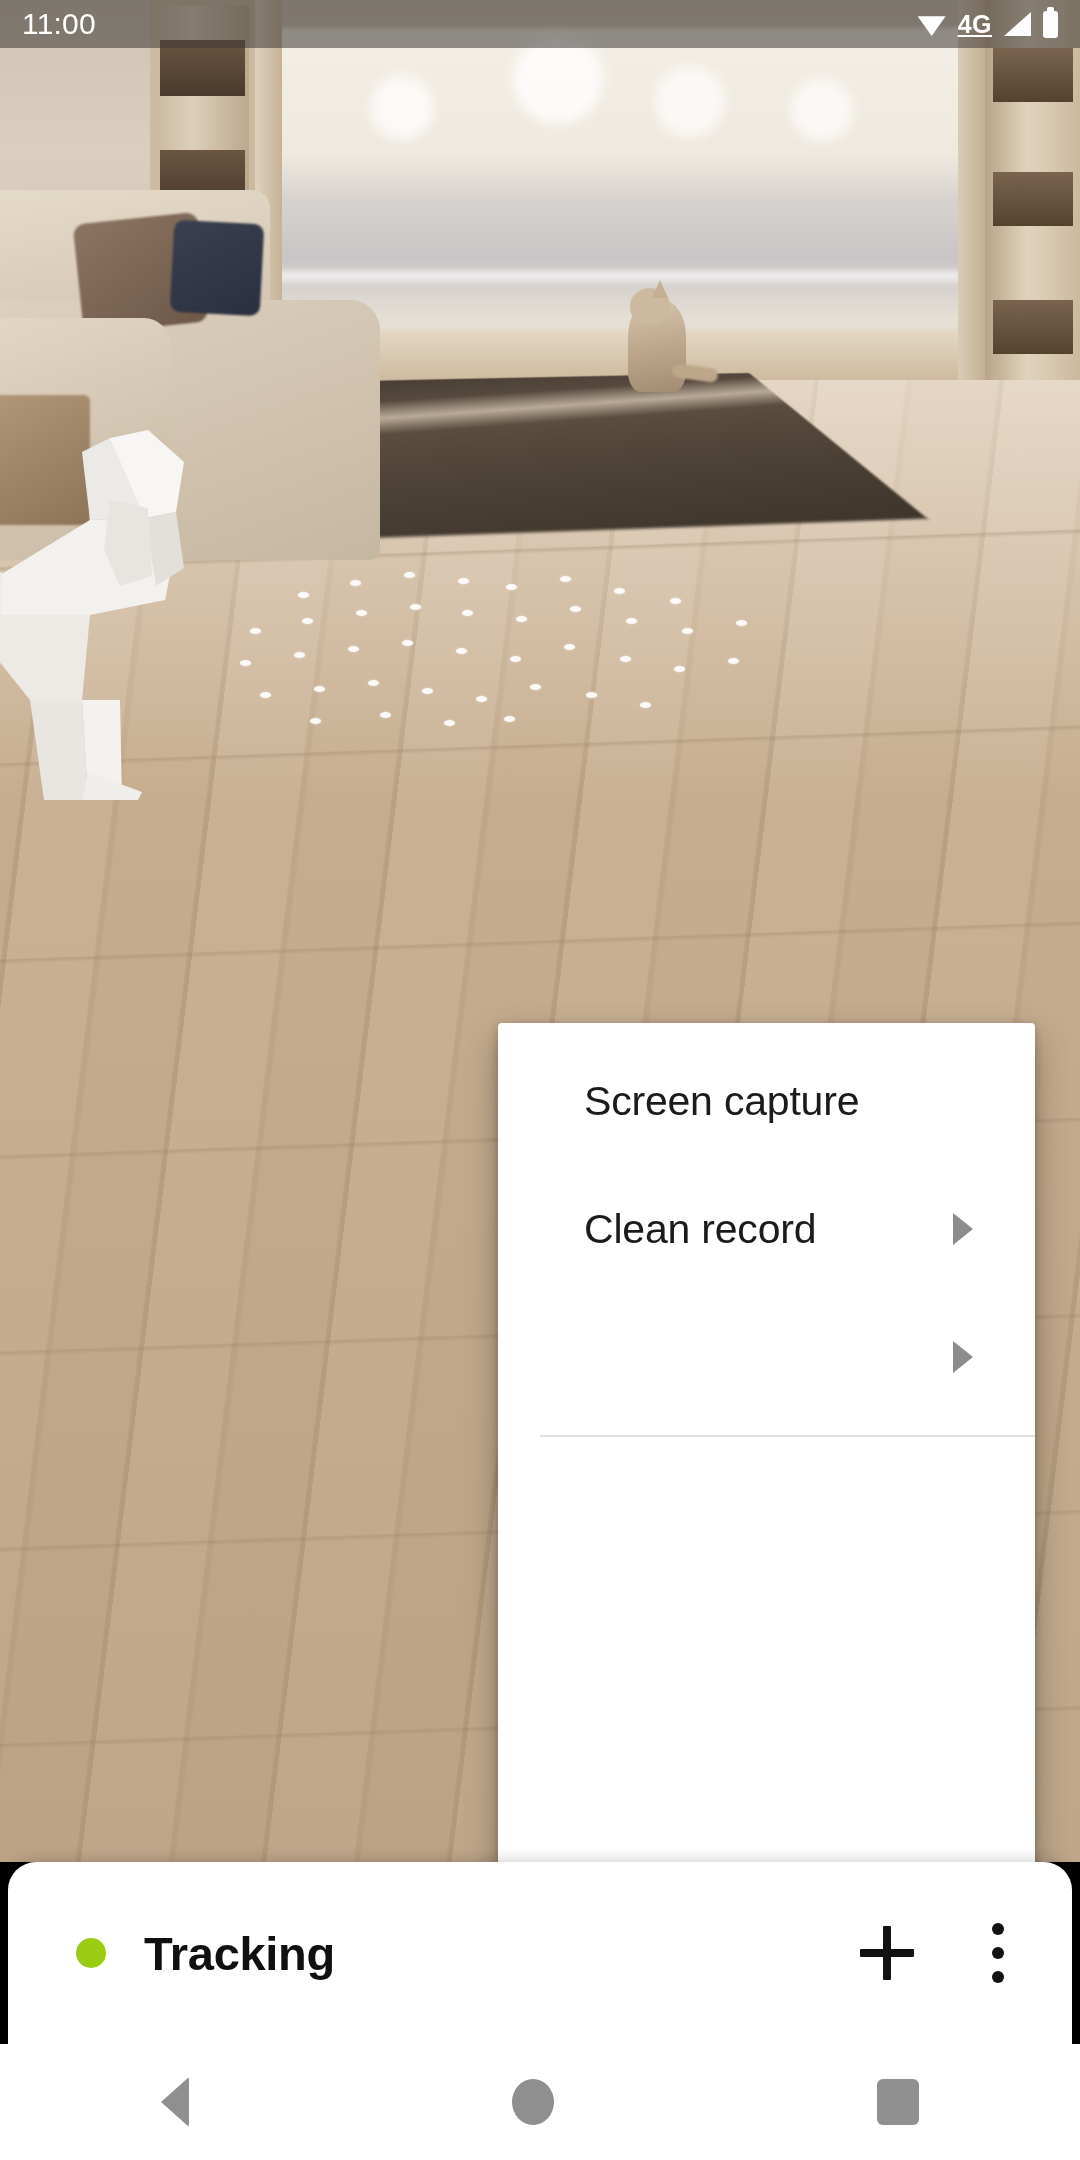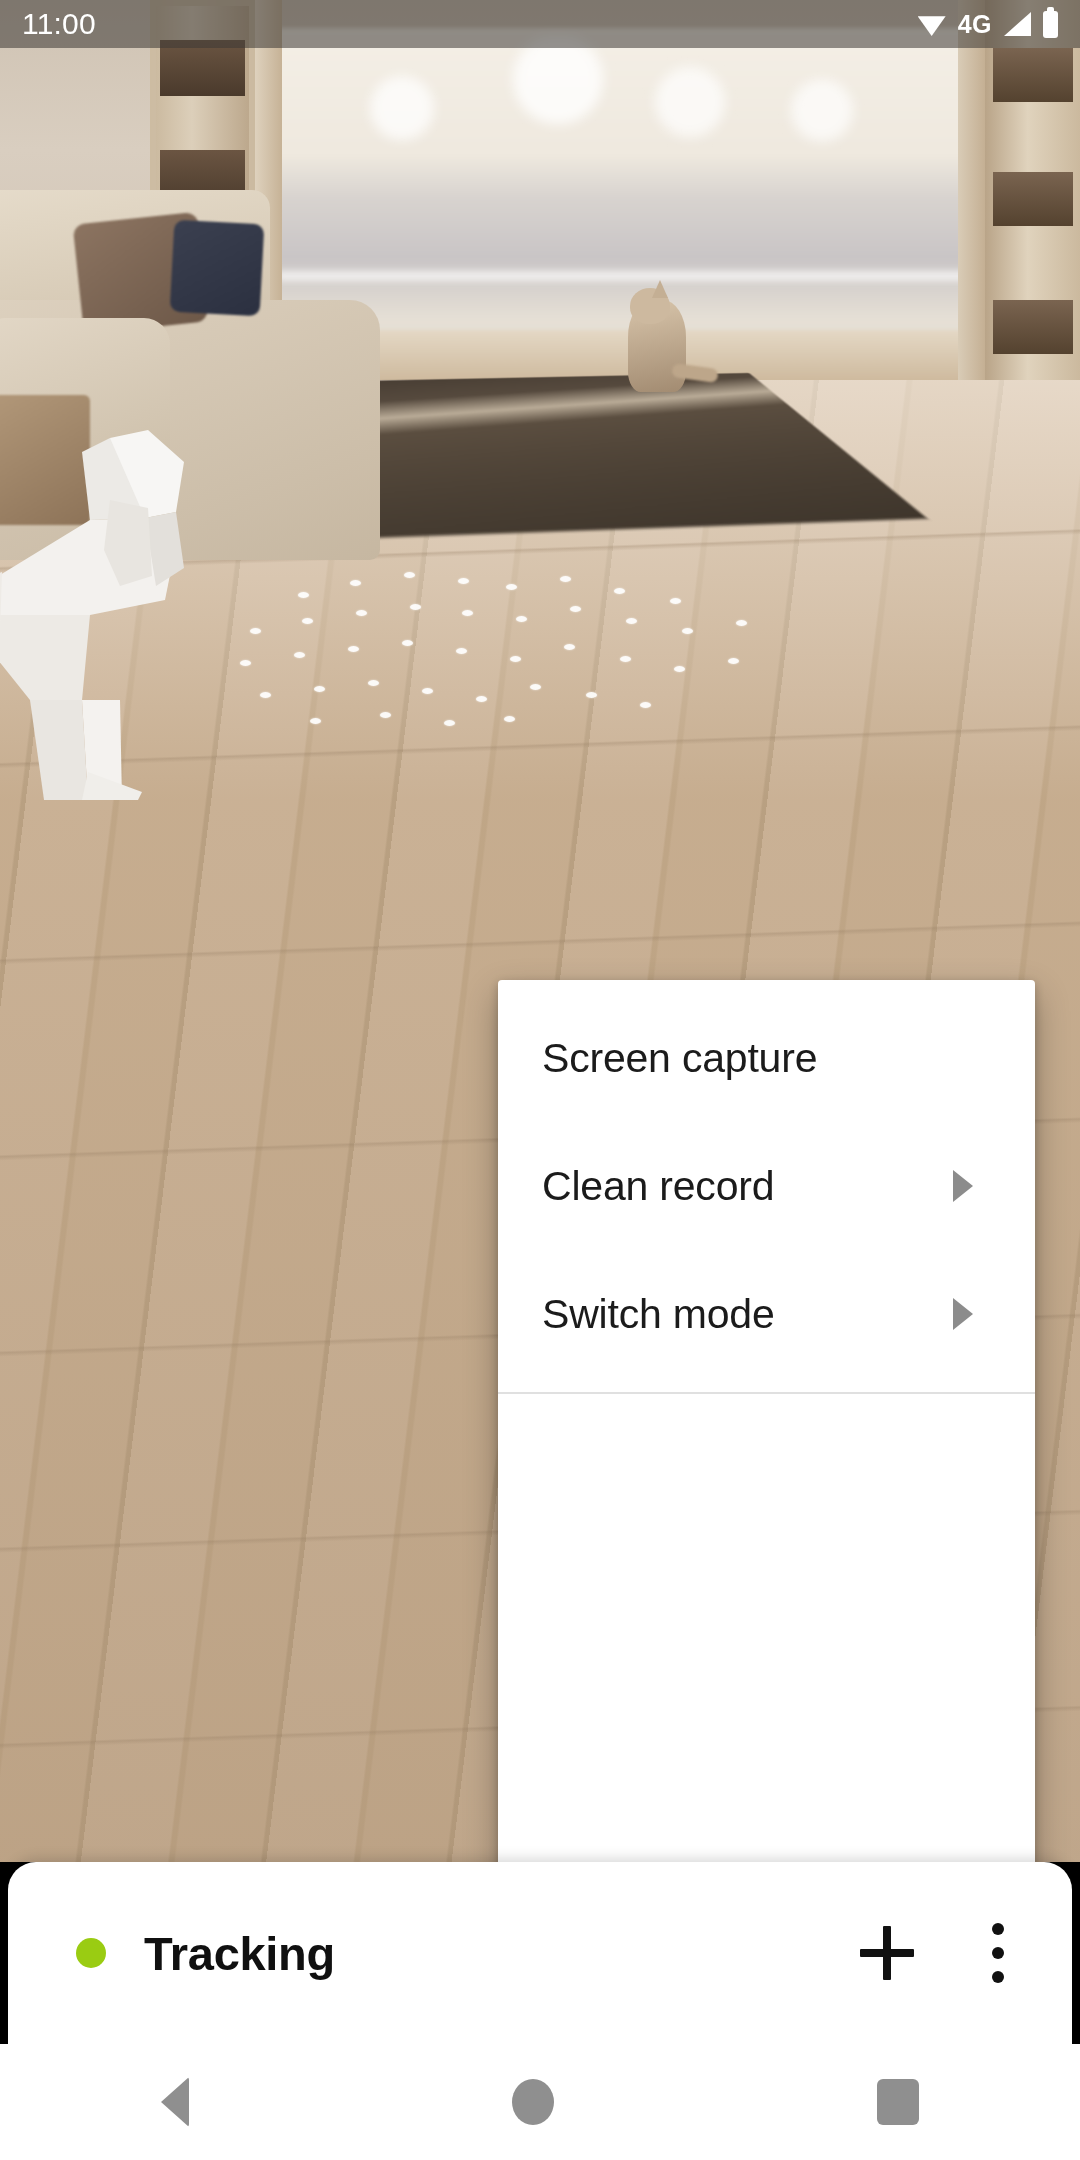--- a/index.html
+++ b/index.html
@@ -157,21 +157,21 @@
   }
 
   
   #status-bar {
     position:absolute; left:0; top:0; width:1080px; height:48px;
     background:rgba(60,56,52,0.55);
     display:flex; align-items:center; justify-content:space-between;
     padding:0 22px; color:#fff; z-index:30;
   }
   #status-bar .clock { font-size:30px; letter-spacing:0.2px; }
-  #status-bar .icons { display:flex; align-items:center; gap:12px; }
+  #status-bar .icons { display:flex; align-items:center; gap:12px;text-decoration:underline; }
   .ico-wifi {
     width:28px; height:24px;
     background:#fff;
     clip-path:polygon(50% 100%, 0% 18%, 100% 18%);
     border-radius:2px;
   }
   .net-label { font-size:25px; font-weight:600; letter-spacing:0.5px; }
   .ico-signal {
     width:27px; height:24px; background:#fff;
     clip-path:polygon(100% 0, 100% 100%, 0 100%);
@@ -179,24 +179,24 @@
   .ico-battery {
     width:15px; height:27px; background:#fff; border-radius:3px; position:relative;
   }
   .ico-battery::before{
     content:""; position:absolute; left:4px; top:-4px; width:7px; height:4px;
     background:#fff; border-radius:2px 2px 0 0;
   }
 
   
   #popup-menu {
-    position:absolute; left:498px; top:980px; width:537px; height:952px;
+    position:absolute; left:498px; top:1023px; width:537px; height:952px;
     background:#fff; border-radius:4px;
     box-shadow:0 14px 34px rgba(0,0,0,0.30), 0 3px 10px rgba(0,0,0,0.22);
-    z-index:20; overflow:hidden;
+    z-index:20; overflow:hidden;padding-left:42px;
   }
   .menu-group { padding:14px 0; }
   .menu-item {
     position:relative; height:128px; display:flex; align-items:center;
     padding:0 44px; cursor:pointer;
   }
   .menu-item .label {
     font-size:41px; color:#1b1b1b; letter-spacing:-0.2px; line-height:1;
     white-space:nowrap;
   }
@@ -366,21 +366,20 @@
       <div class="menu-item">
         <span class="label">Screen capture</span>
       </div>
 
       <div class="menu-item">
         <span class="label">Clean record</span>
         <span class="submenu-arrow"></span>
       </div>
 
       <div class="menu-item">
-        <span class="label">Switch mode</span>
         <span class="submenu-arrow"></span>
       </div>
     </div>
 
     <div class="menu-divider"></div>
 
   </div>
 
   <div id="bottom-sheet">
     <div class="status-dot" style="background: rgb(154, 204, 18);"></div>

